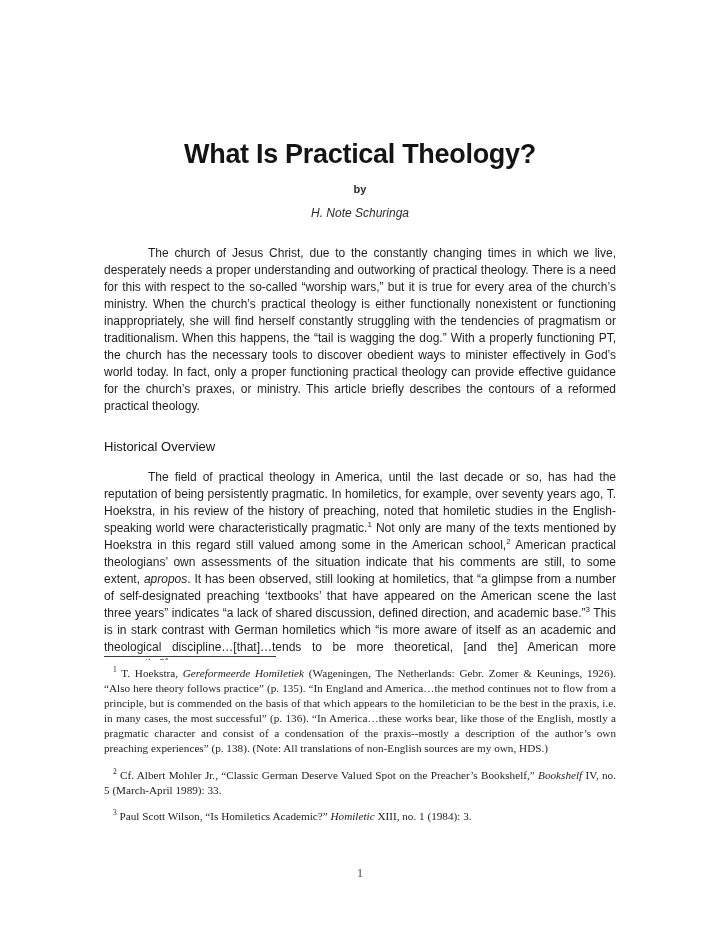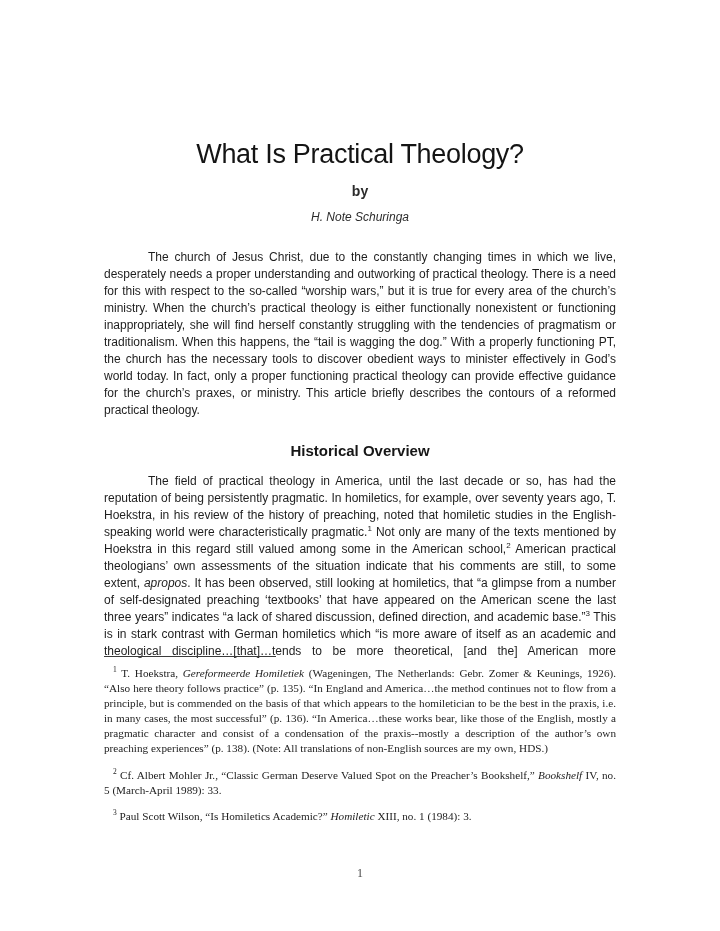--- a/index.html
+++ b/index.html
@@ -12,53 +12,52 @@
     color:#1d1d1d;
     overflow:hidden;
   }
   .body-region {
     position:absolute; top:0; left:104px; width:512px; height:660px;
     overflow:hidden;
   }
   .doc-title {
     margin-top:138px;
     text-align:center;
-    font-weight:normal;
+    font-weight:bold;
     font-size:27px;
     line-height:32px;
     letter-spacing:-0.3px;
     color:#141414;
   }
   .byline {
     margin-top:13px;
     text-align:center;
     font-weight:bold;
-    font-size:14px;
+    font-size:11px;
     color:#2b2b2b;
   }
   .author {
     margin-top:11px;
     text-align:center;
     font-style:italic;
     font-size:12px;
     color:#2b2b2b;
   }
   .para {
     text-align:justify;
     font-size:12px;
     line-height:17px;
     text-indent:44px;
     color:#1e1e1e;
   }
   .para-intro { margin-top:25px; }
   .section-heading {
     margin-top:24px;
-    text-align:center;
-    font-weight:bold;
-    font-size:15px;
+    font-weight:normal;
+    font-size:13px;
     line-height:16px;
     color:#161616;
   }
   .para-historical { margin-top:14px; }
   .para sup {
     font-size:8px;
     line-height:0;
     vertical-align:super;
   }
   .footer-region {

